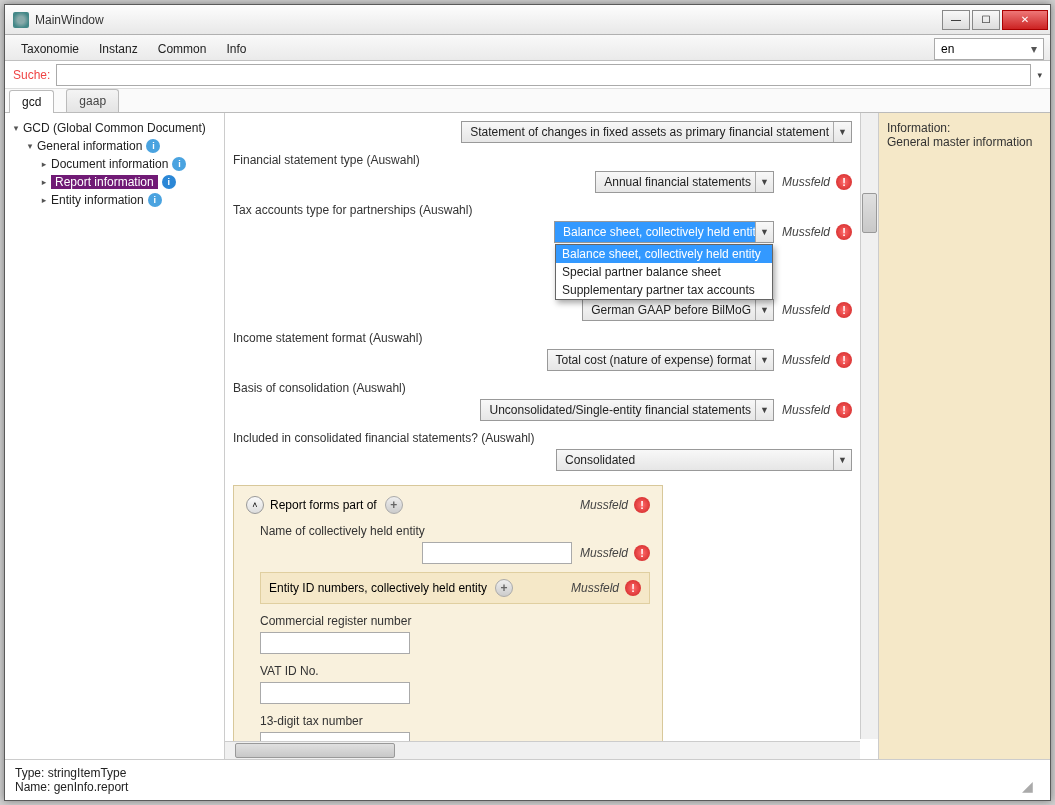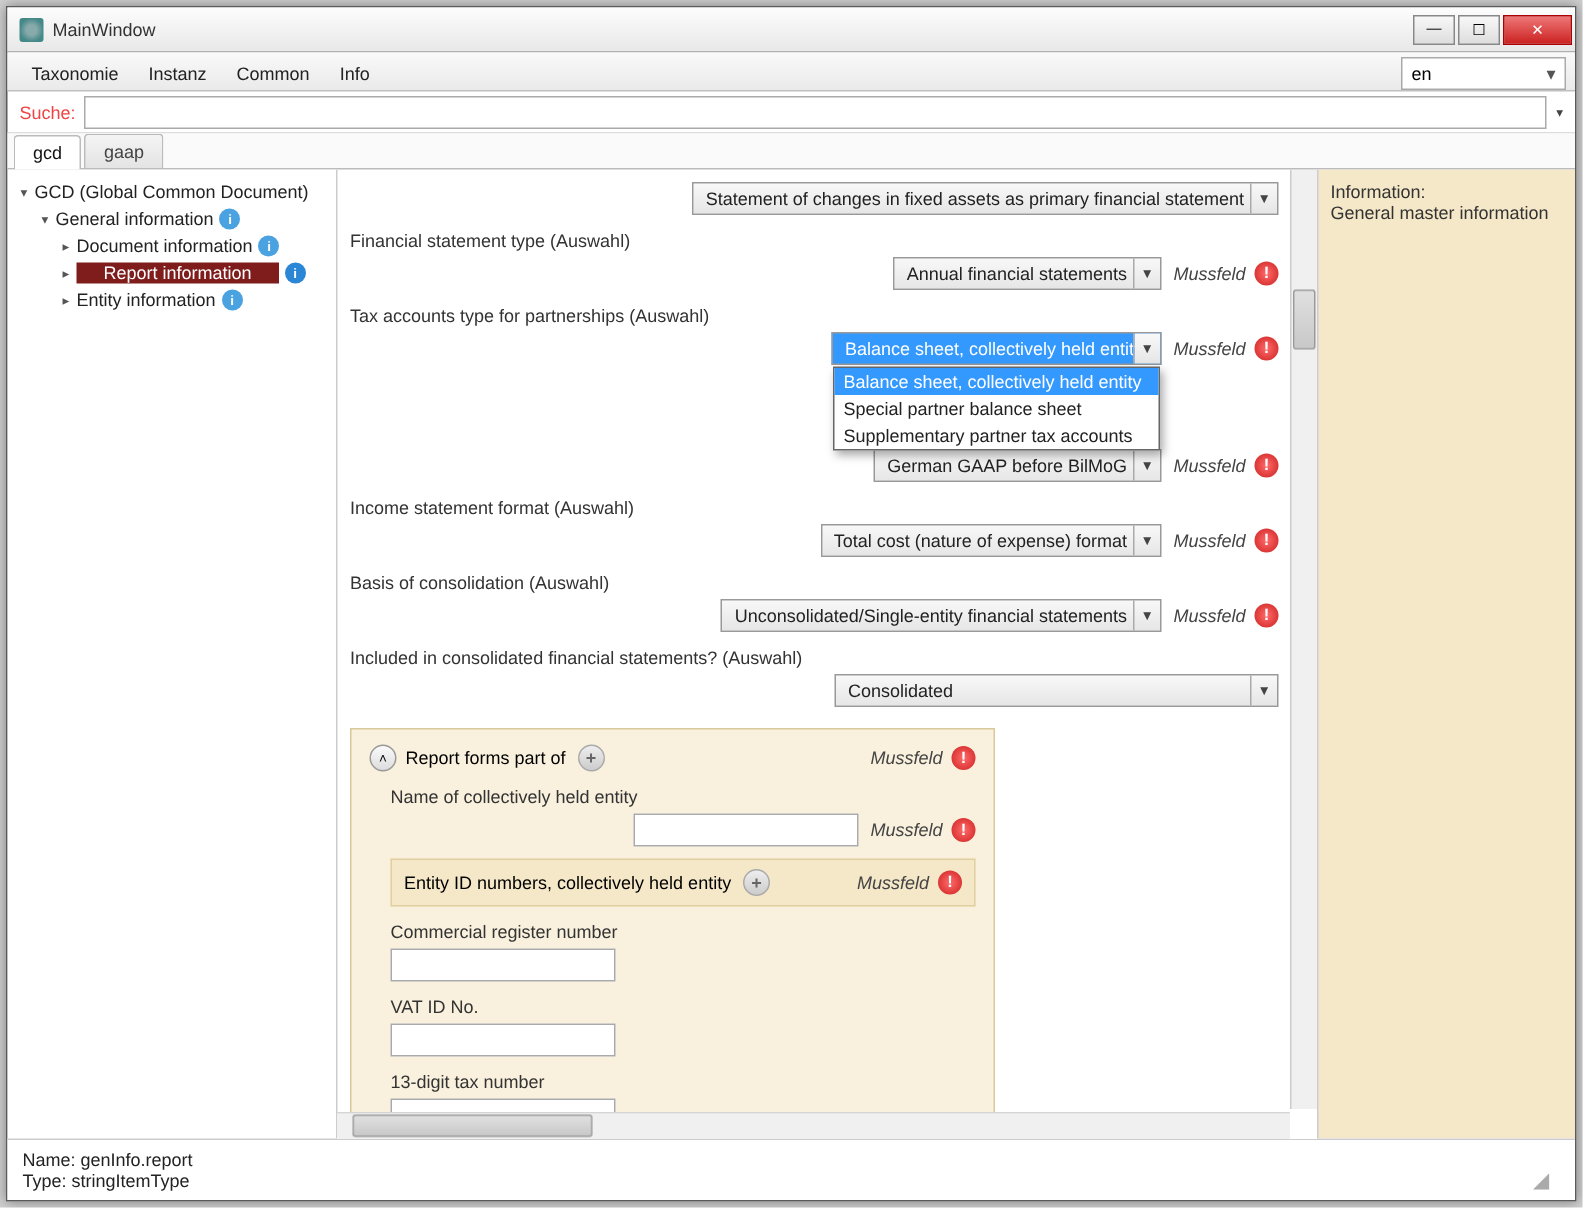--- a/index.html
+++ b/index.html
@@ -12,28 +12,28 @@
 .win-btn { width: 28px; height: 20px; margin-left: 2px; border: 1px solid #888; background: linear-gradient(#f8f8f8,#ddd); display: flex; align-items: center; justify-content: center; font-size: 10px; cursor: pointer; }
 .win-btn.close { background: linear-gradient(#e77,#c22); color: #fff; border-color: #a00; width: 46px; }
 .menubar { height: 26px; background: linear-gradient(#f9f9f9,#eaeaea); border-bottom: 1px solid #c0c0c0; display: flex; align-items: flex-end; padding: 0 6px; }
 .menu-item { padding: 4px 10px; cursor: pointer; color: #222; }
 .lang-select { margin-left: auto; width: 110px; height: 22px; border: 1px solid #aaa; background: #fff; padding: 0 20px 0 6px; display: flex; align-items: center; position: relative; }
 .lang-select:after { content: "▾"; position: absolute; right: 6px; color: #555; }
 .searchbar { height: 28px; display: flex; align-items: center; padding: 3px 8px; border-bottom: 1px solid #ddd; }
 .search-label { margin-right: 6px; color: #ef4444; }
 .search-input { flex: 1; height: 22px; border: 1px solid #aaa; padding: 0 6px; }
 .tabs-row { display: flex; height: 24px; border-bottom: 1px solid #bbb; padding-left: 4px; background: #fafafa; }
-.tab { padding: 4px 12px; border: 1px solid #bbb; border-bottom: none; margin-right: 2px; background: linear-gradient(#f4f4f4,#e4e4e4); border-radius: 3px 3px 0 0; cursor: pointer; color: #444; }
+.tab { padding: 4px 12px; border: 1px solid #bbb; border-bottom: none; margin-right: 12px; background: linear-gradient(#f4f4f4,#e4e4e4); border-radius: 3px 3px 0 0; cursor: pointer; color: #444; }
 .tab.active { background: #fff; color: #111; position: relative; top: 1px; }
 .content { flex: 1; display: flex; overflow: hidden; }
 .tree { width: 220px; border-right: 1px solid #ccc; padding: 6px 4px; overflow: auto; background: #fff; }
 .tree-node { display: flex; align-items: center; padding: 2px 0; cursor: pointer; }
 .tree-arrow { width: 14px; color: #555; font-size: 9px; text-align: center; }
 .tree-label { color: #222; }
-.tree-node.selected .tree-label { background: #7f1d1d; color: #fff; padding: 0 18px; }
+.tree-node.selected .tree-label { background: #701a75; color: #fff; padding: 0 4px; }
 .info-icon { width: 14px; height: 14px; border-radius: 50%; background: #4aa3e0; color: #fff; display: inline-flex; align-items: center; justify-content: center; font-size: 9px; margin-left: 4px; font-weight: bold; }
 .info-icon.sel { background: #2b87d6; }
 .form-scroll-wrapper { flex: 1; display: flex; overflow: hidden; position: relative; }
 .form-area { flex: 1; overflow: auto; padding: 8px 26px 8px 8px; background: #fff; }
 .scrollbar-v { position: absolute; right: 0; top: 0; bottom: 20px; width: 18px; background: #f0f0f0; border-left: 1px solid #ccc; }
 .scrollbar-thumb-v { position: absolute; left: 1px; right: 1px; top: 80px; height: 40px; background: linear-gradient(#e0e0e0,#c8c8c8); border: 1px solid #999; border-radius: 2px; }
 .scrollbar-h { position: absolute; left: 0; right: 18px; bottom: 0; height: 18px; background: #f0f0f0; border-top: 1px solid #ccc; }
 .scrollbar-thumb-h { position: absolute; top: 1px; bottom: 1px; left: 10px; width: 160px; background: linear-gradient(#e0e0e0,#c8c8c8); border: 1px solid #999; border-radius: 2px; }
 .sidebar-right { width: 172px; background: #f5e8c8; border-left: 1px solid #ccc; padding: 8px; color: #333; }
 .field-label { color: #333; margin: 10px 0 4px 0; }
@@ -243,18 +243,18 @@
     </div>
 
     <div class="sidebar-right">
       <div>Information:</div>
       <div>General master information</div>
     </div>
   </div>
 
   <div class="statusbar">
     <div class="status-left">
+      <div><span>Type:</span> <span>stringItemType</span></div>
       <div><span>Name:</span> <span>genInfo.report</span></div>
-      <div><span>Type:</span> <span>stringItemType</span></div>
     </div>
     <div class="resize-grip">◢</div>
   </div>
 </div>
 
 </body></html>

